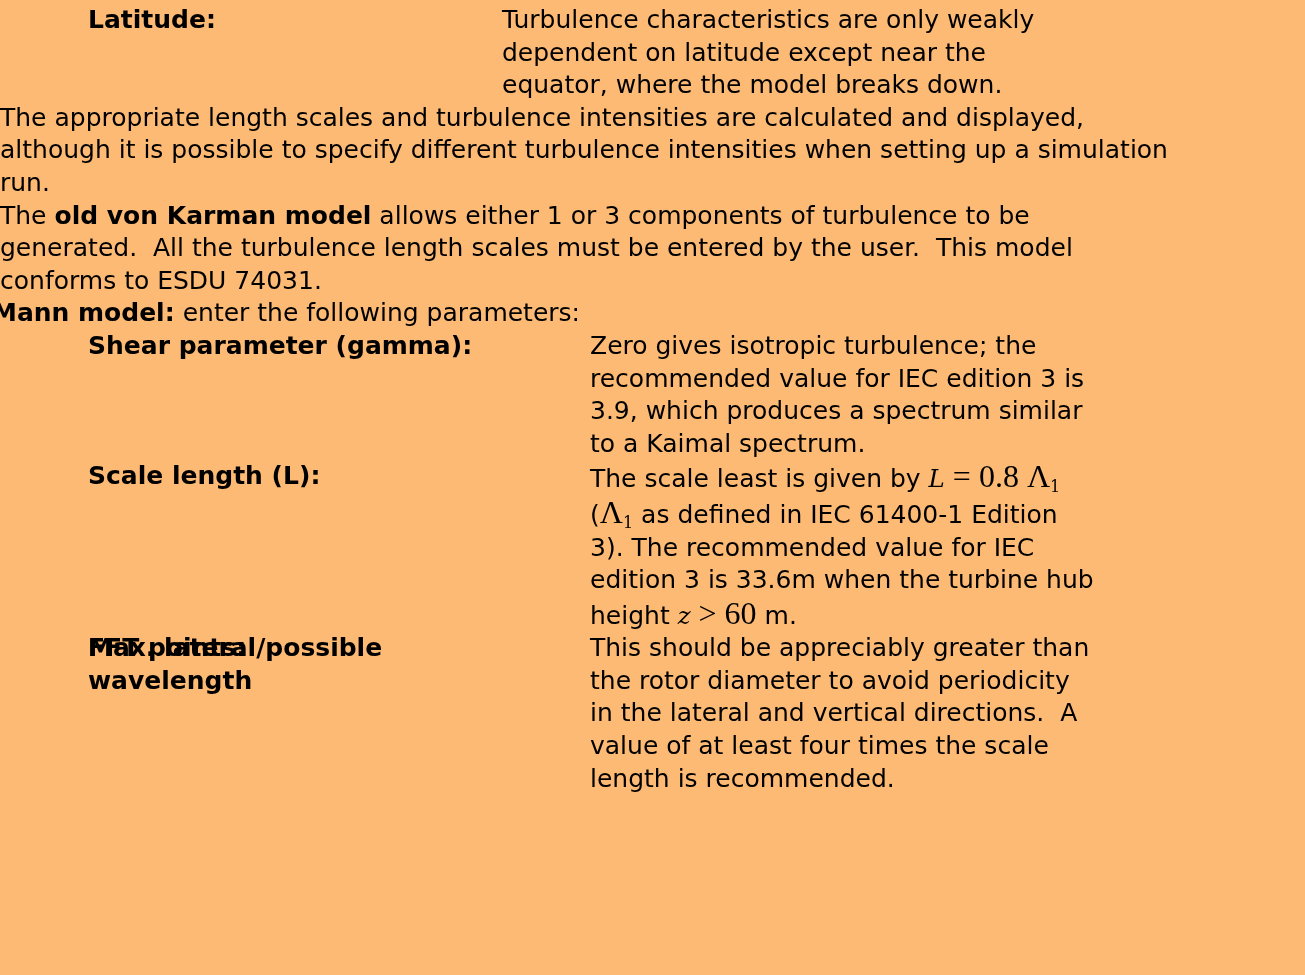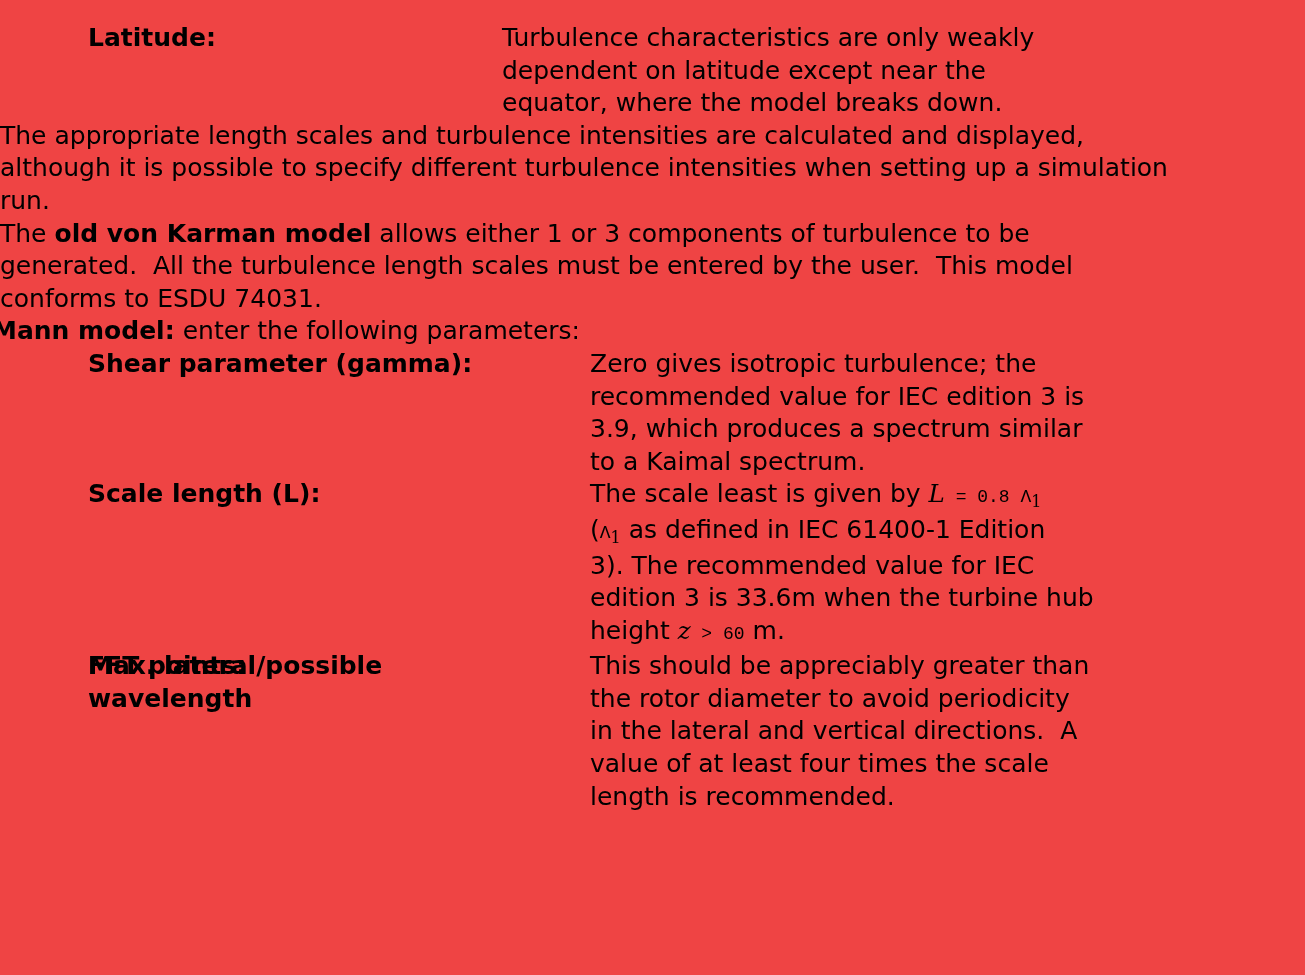--- a/index.html
+++ b/index.html
@@ -1,46 +1,46 @@
 <!DOCTYPE html>
 <html><head>
 <meta charset="utf-8">
 <style>
   html, body { margin: 0; padding: 0; }
   .page {
     position: relative;
     width: 1305px;
     height: 975px;
-    background: #ef4444;
+    background: #fdba74;
     color: #000000;
     overflow: hidden;
     font-family: "DejaVu Sans", "Liberation Sans", sans-serif;
     font-size: 25px;
     line-height: 32.6px;
     box-sizing: border-box;
-    padding-top: 22px;
+    padding-top: 4px;
   }
   .pre { white-space: pre; }
   .def-row { position: relative; }
   .term {
     position: absolute;
     left: 88px;
     top: 0;
     font-weight: bold;
     white-space: pre;
   }
   .desc-top  { margin-left: 502px; }
   .desc-mann { margin-left: 590px; }
   .para { }
   .mann-line { margin-left: -8px; }
   .k-text { }
   .k-bold { font-weight: bold; }
   .k-math {
-    font-family: Liberation Mono, monospace;
-    font-size: 18px;
+    font-family: Liberation Serif, serif;
+    font-size: 32px;
   }
   .k-math-var {
     font-family: "DejaVu Serif", "Liberation Serif", serif;
     font-style: italic;
     font-size: 24.5px;
   }
   .k-math-sub {
     font-family: "DejaVu Serif", "Liberation Serif", serif;
     font-size: 16px;
     vertical-align: -5px;

